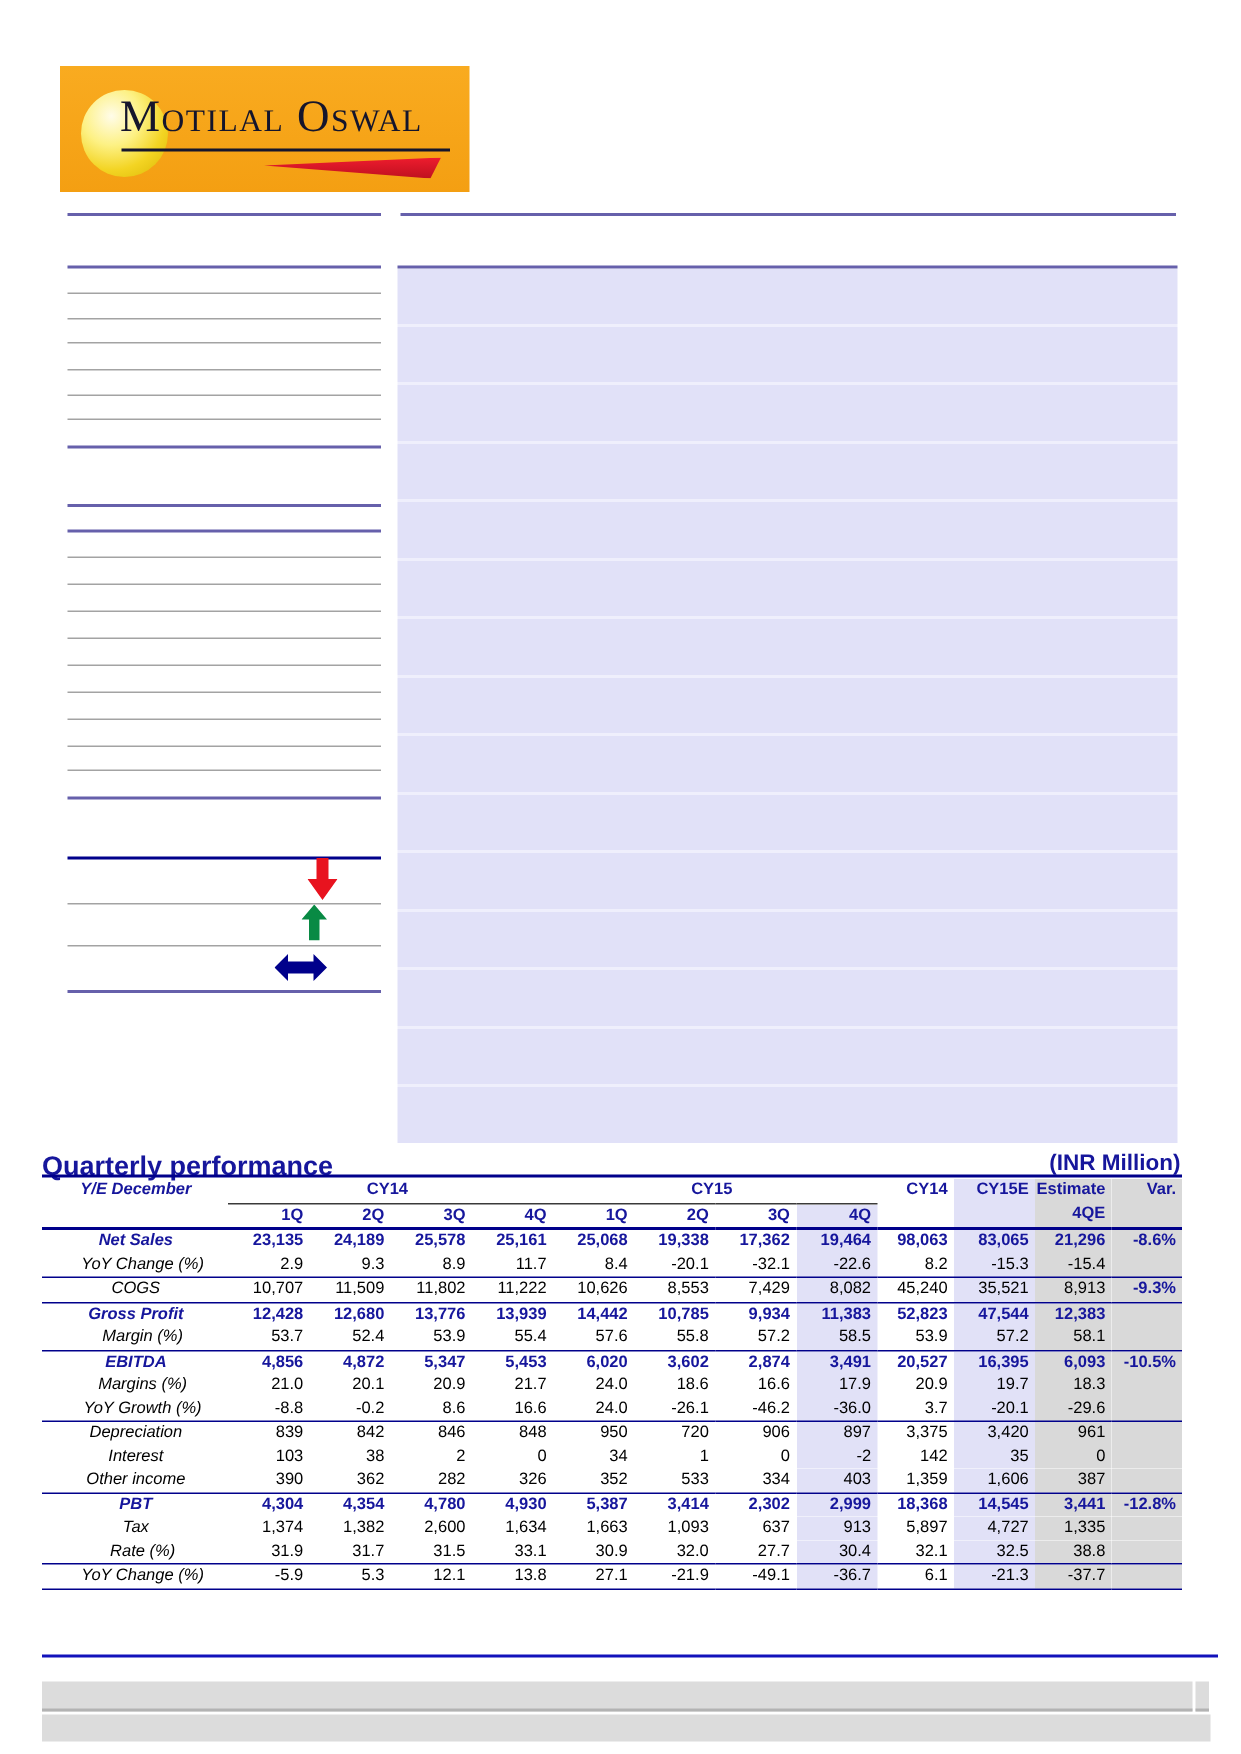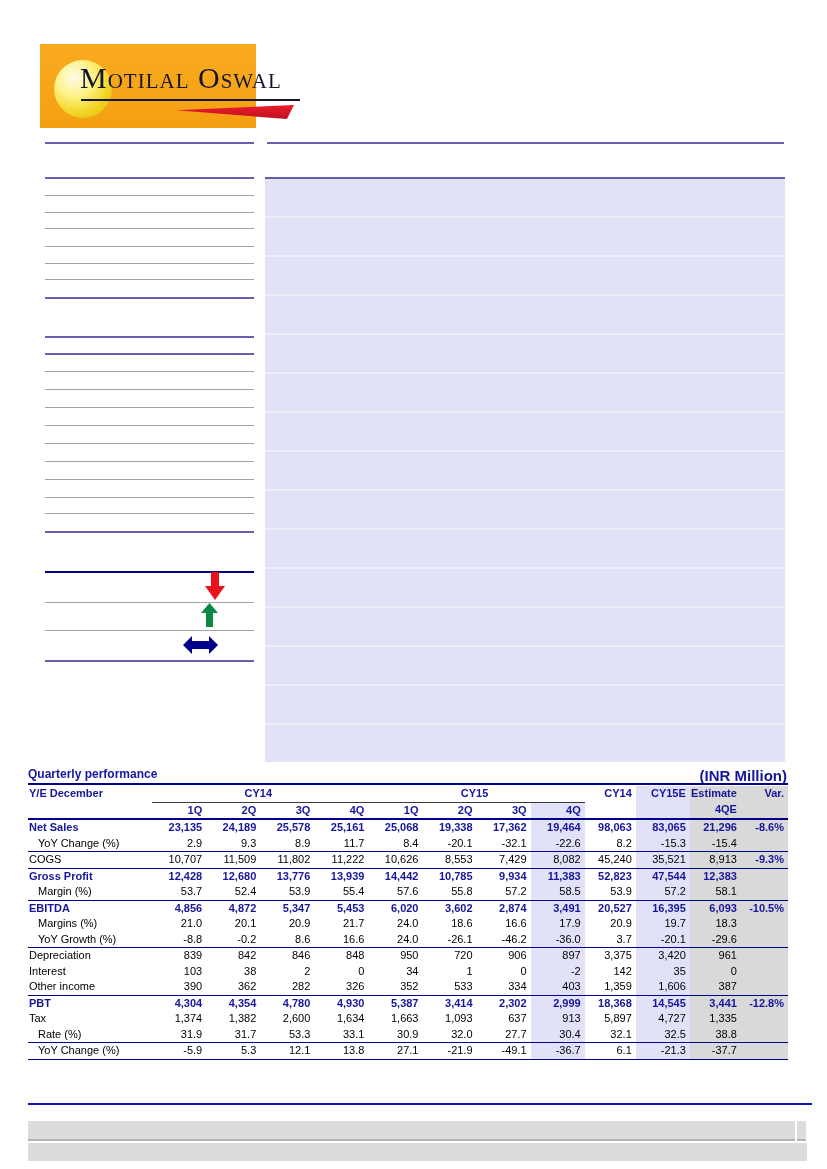--- a/index.html
+++ b/index.html
@@ -7,46 +7,46 @@
     width:827px;height:1169px;position:relative;background:#ffffff;
     font-family:"Liberation Sans",sans-serif;overflow:hidden;
   }
   .abs{position:absolute;}
   .hline{position:absolute;}
   .hline.purple{height:2px;background:#6660ab;}
   .hline.gray{height:1px;background:#a3a3a3;}
   .hline.navy{height:2px;background:#00008b;}
 
   
-  .logo{left:40px;top:44px;width:216px;height:84px;background:linear-gradient(180deg,#f9ab20,#f49f12);}
+  .logo{left:40px;top:44px;width:273px;height:84px;background:linear-gradient(180deg,#f9ab20,#f49f12);}
   .logo .ball{position:absolute;left:14px;top:16px;width:58px;height:58px;border-radius:50%;
     background:radial-gradient(circle at 35% 30%,#fffce9 0%,#fdf184 35%,#f3d423 65%,#d9b400 100%);}
   .logo .brand-text{position:absolute;left:40px;top:17px;width:228px;
     font-family:"Liberation Serif",serif;font-variant:small-caps;font-weight:500;
     font-size:30px;color:#15152c;letter-spacing:1px;white-space:nowrap;}
   .logo .brand-underline{position:absolute;left:41px;top:55px;width:219px;height:2px;background:#15152c;}
   .logo .swoosh{position:absolute;left:136px;top:61px;width:118px;height:14px;
     background:linear-gradient(180deg,#ee1c2e,#bf101f);clip-path:polygon(0 38%,100% 0,94% 100%);}
 
   
   .content-box{left:265px;top:177px;width:520px;height:585px;border-top:2px solid #6660ab;box-sizing:border-box;
     background:repeating-linear-gradient(180deg,#e1e1f8 0px,#e1e1f8 37px,#efeffc 37px,#efeffc 39px);}
 
   
   .icon-svg{position:absolute;}
 
   
-  .qtitle{left:28px;top:767px;font-size:12px;font-weight:bold;color:#16169c;}
+  .qtitle{left:28px;top:767px;font-size:18px;font-weight:bold;color:#16169c;}
   .qunit{top:767px;right:40px;font-size:15px;font-weight:bold;color:#16169c;}
   .title-rule{left:28px;top:783px;width:760px;height:2px;background:#00008b;}
 
   table.qp{position:absolute;left:28px;top:786px;width:760px;border-collapse:collapse;table-layout:fixed;}
   table.qp td,table.qp th{font-size:11px;padding:0 4px 0 0;height:15.5px;line-height:15.5px;
     text-align:right;white-space:nowrap;overflow:hidden;color:#000;font-weight:normal;}
-  table.qp .lbl{text-align:left;padding:0 0 0 1px;}
+  table.qp .lbl{text-align:center;padding:0 0 0 1px;font-style:italic;}
   table.qp .lbl.ind{padding-left:10px;}
   table.qp tr.bold td{color:#16169c;font-weight:bold;}
   table.qp tr.sep td{border-bottom:1.2px solid #00008b;}
   table.qp td.lav,table.qp th.lav{background:#e1e1f7;}
   table.qp td.gry,table.qp th.gry{background:#d9d9d9;}
   table.qp td.var{color:#16169c;font-weight:bold;}
   table.qp th{color:#16169c;font-weight:bold;}
   table.qp th.grp{text-align:center;border-bottom:1px solid #3a3a3a;}
   table.qp tr.hdr2 th{border-bottom:2px solid #00008b;}
 
@@ -346,21 +346,21 @@
         <td class="lav">913</td>
         <td class="">5,897</td>
         <td class="lav">4,727</td>
         <td class="gry">1,335</td>
         <td class="gry var"></td>
       </tr>
       <tr class="sep">
         <td class="lbl ind">Rate (%)</td>
         <td class="">31.9</td>
         <td class="">31.7</td>
-        <td class="">53.3</td>
+        <td class="">31.5</td>
         <td class="">33.1</td>
         <td class="">30.9</td>
         <td class="">32.0</td>
         <td class="">27.7</td>
         <td class="lav">30.4</td>
         <td class="">32.1</td>
         <td class="lav">32.5</td>
         <td class="gry">38.8</td>
         <td class="gry var"></td>
       </tr>

